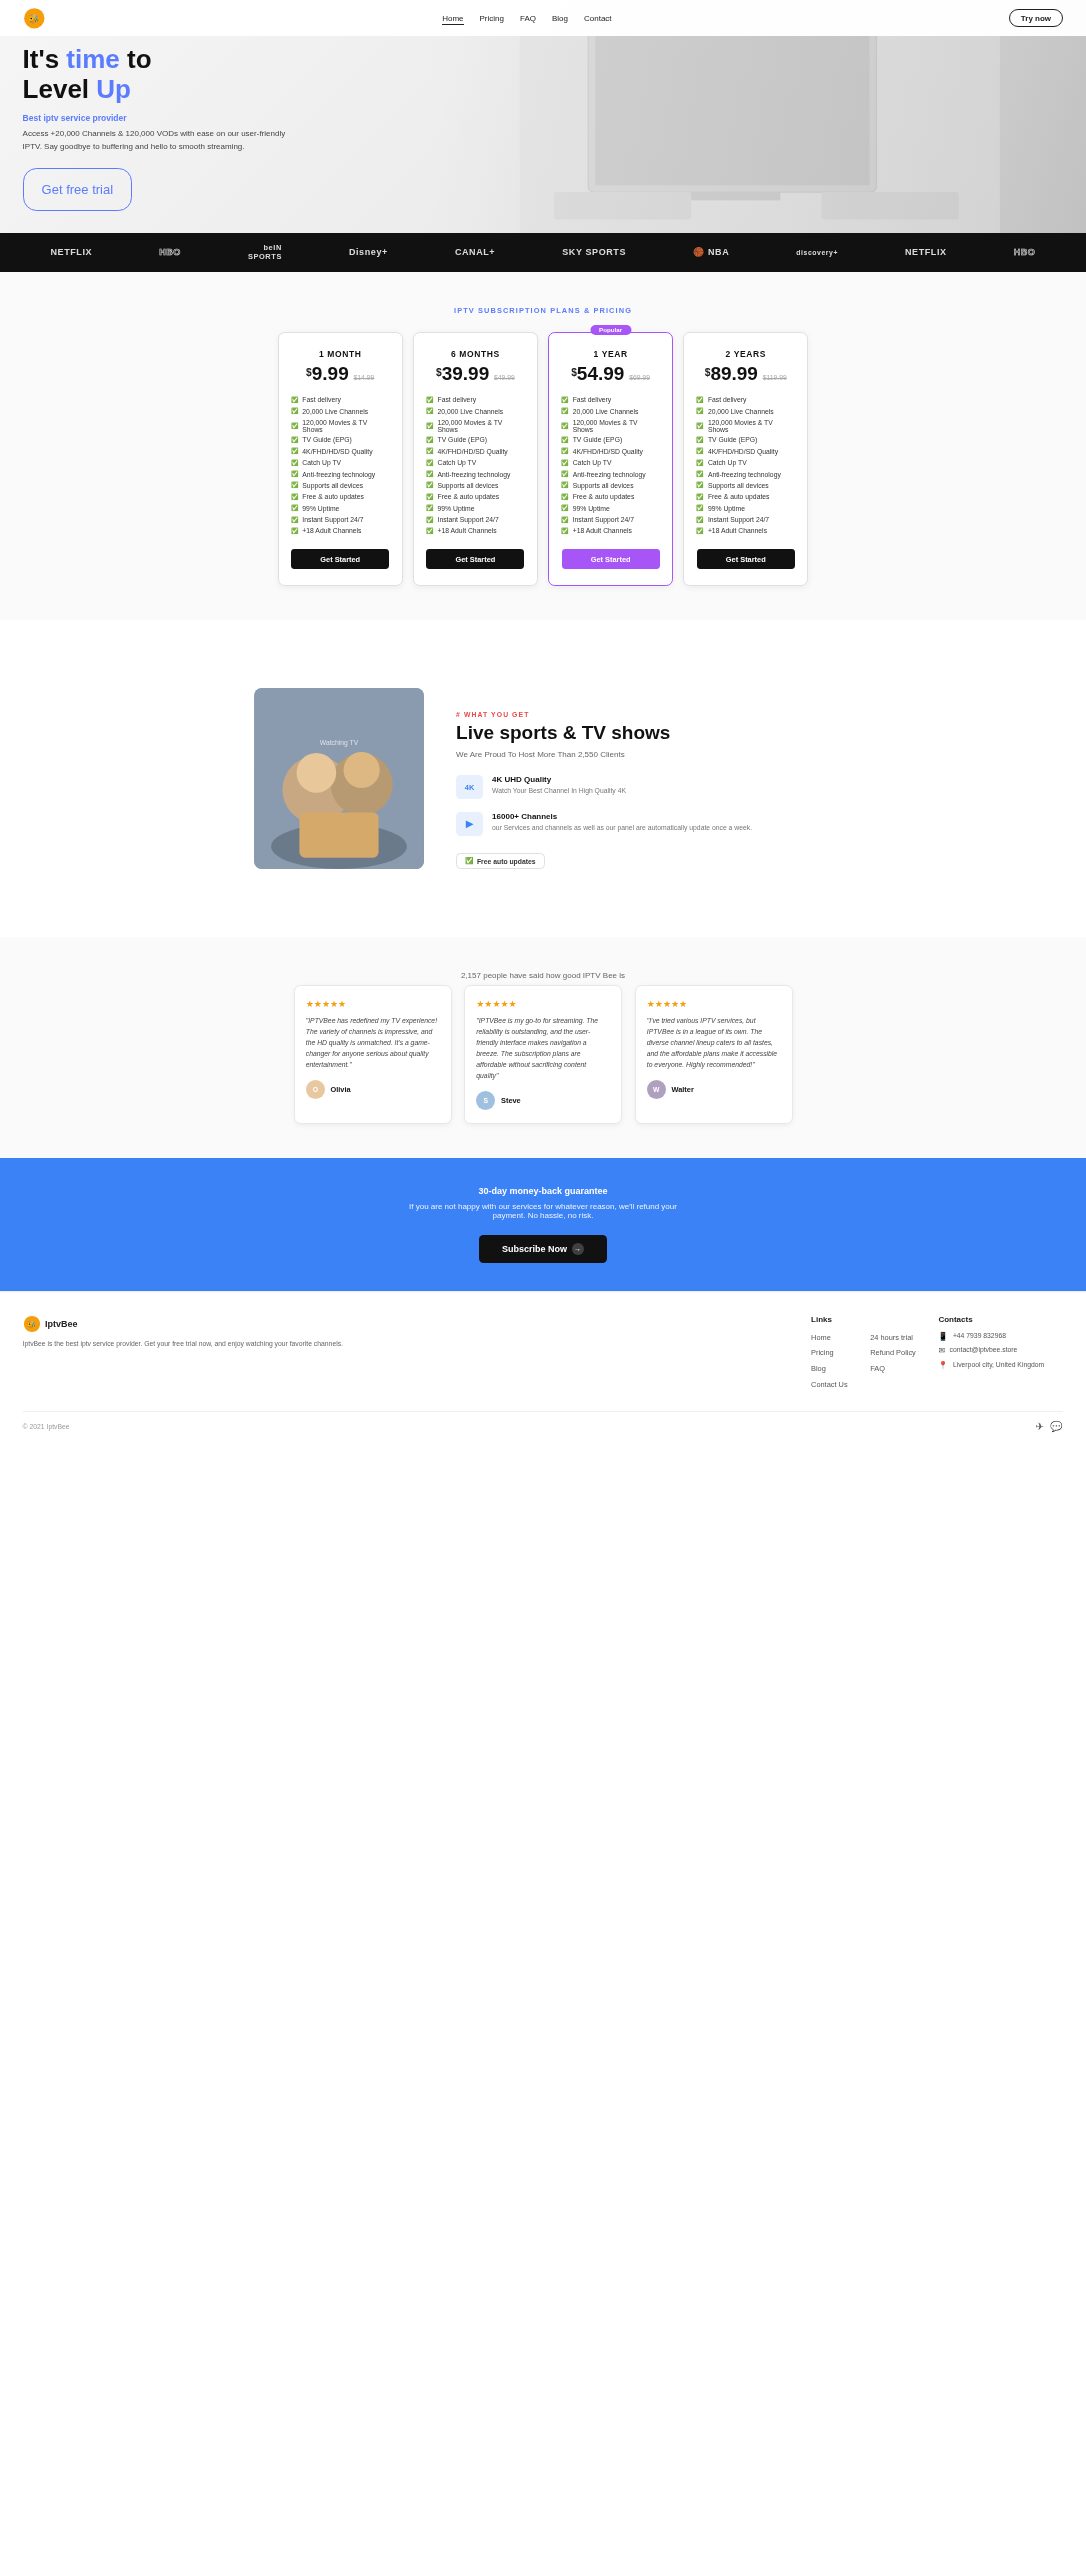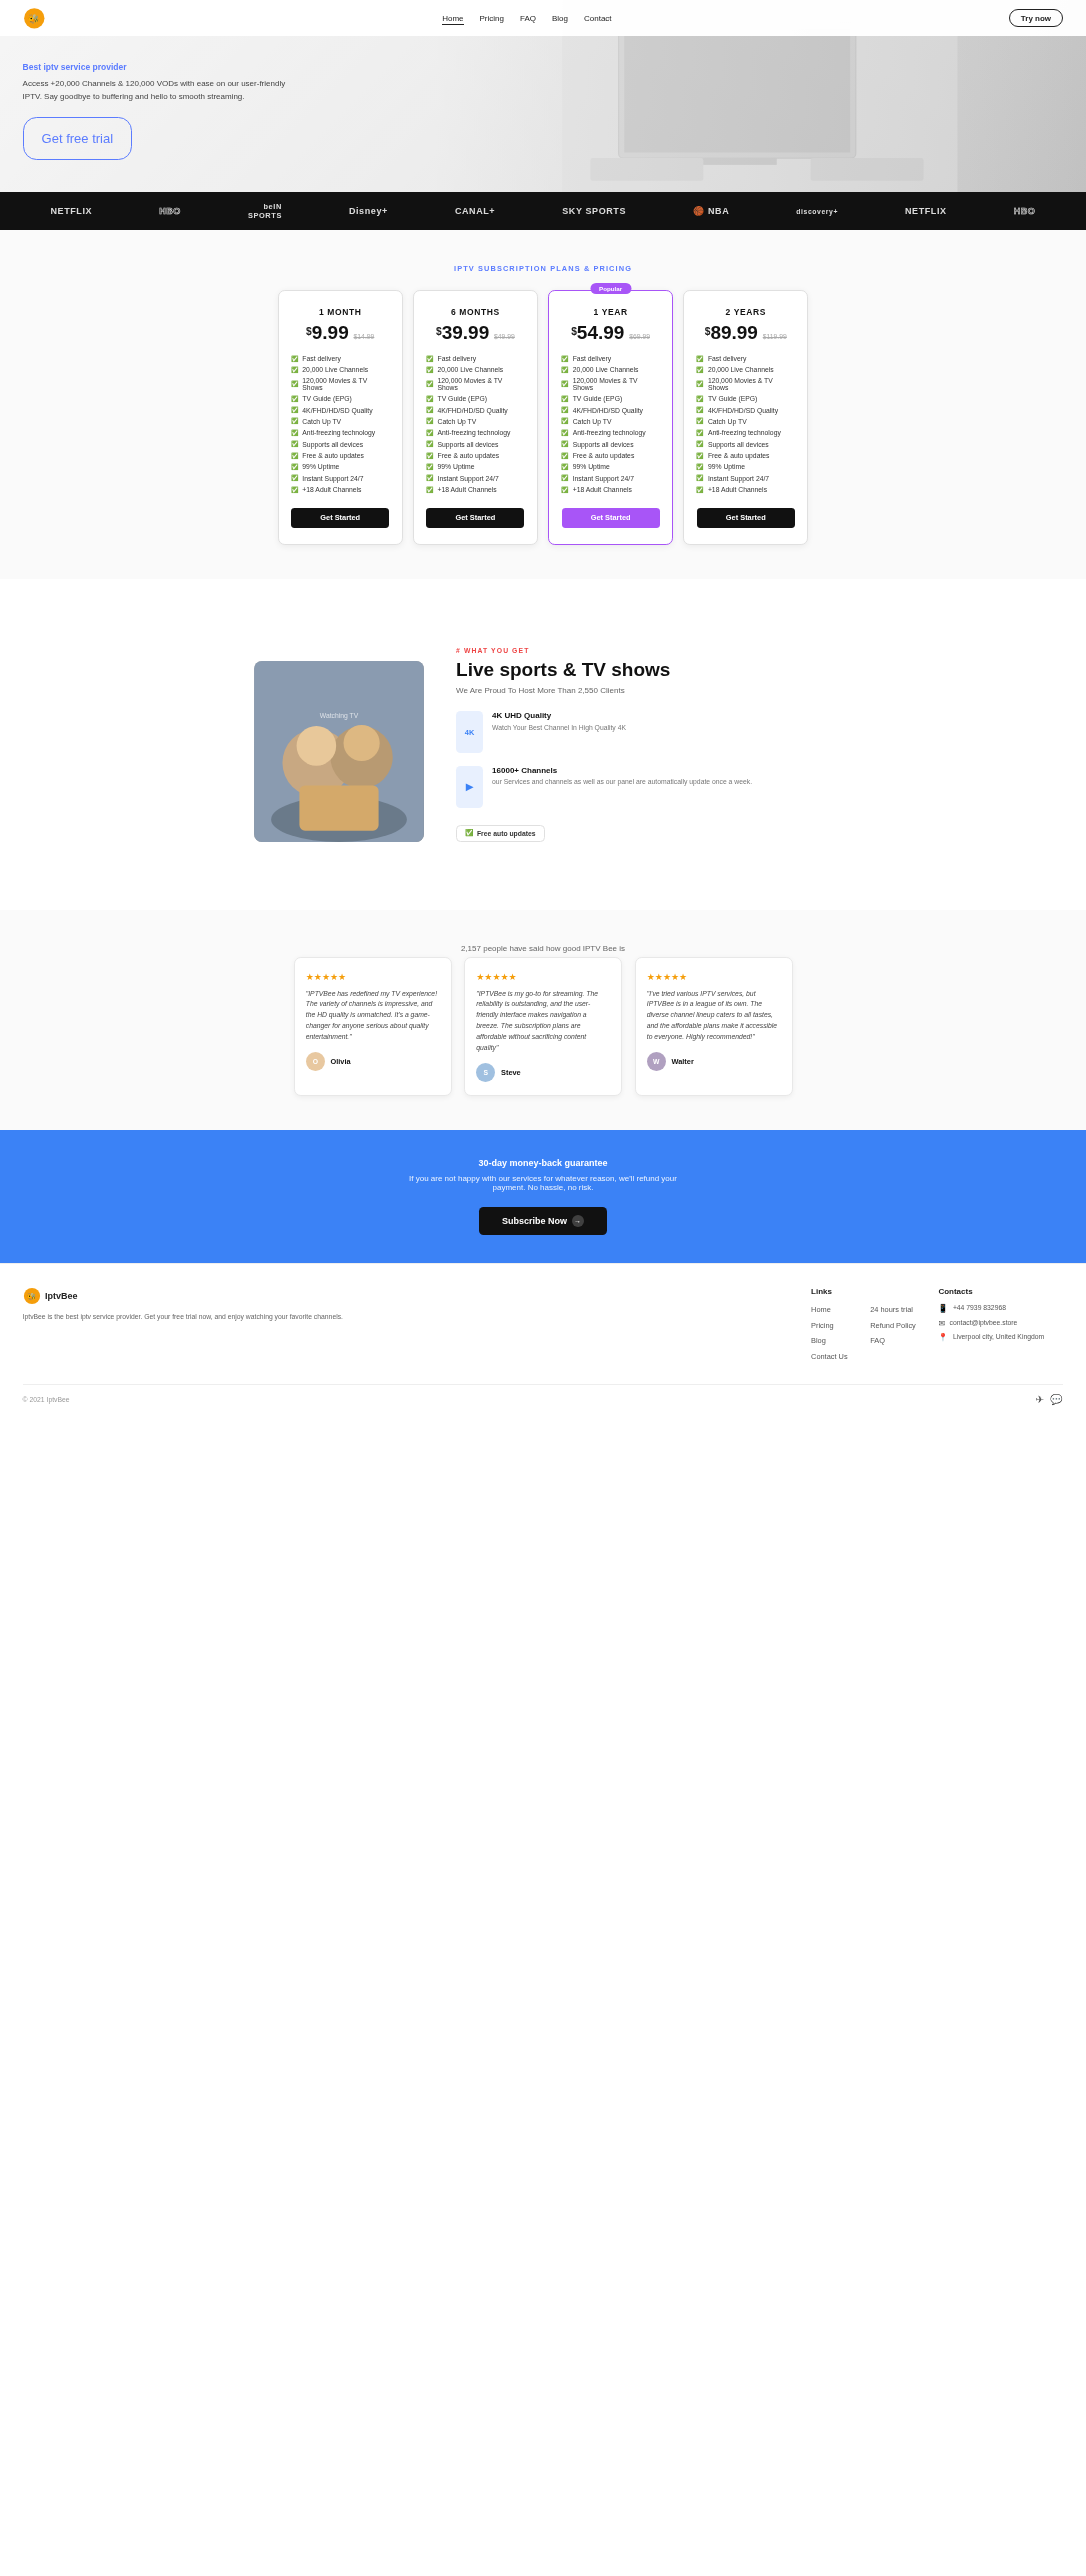--- a/index.html
+++ b/index.html
@@ -82,21 +82,21 @@
       width: 100%; height: 100%;
       background: linear-gradient(135deg, #b0b0b0 0%, #888 100%);
       display: flex; align-items: center; justify-content: center; color: #fff; font-size: 7.4px;
     }
     .features-content { flex: 1; }
     .features-tag { color: #e44; font-size: 6.8px; font-weight: 700; letter-spacing: 1.1px; margin-bottom: 4.5px; }
     .features-title { font-size: 19px; font-weight: 800; color: #111; margin-bottom: 5.7px; }
     .features-subtitle { font-size: 8px; color: #666; margin-bottom: 16px; }
     .feature-item { display: flex; align-items: flex-start; gap: 9px; margin-bottom: 12.5px; }
     .feature-icon {
-      width: 27px; height: 42px; background: #f0f4ff; border-radius: 4.5px;
+      width: 27px; height: 24px; background: #f0f4ff; border-radius: 4.5px;
       display: flex; align-items: center; justify-content: center; font-size: 11.3px; flex-shrink: 0;
     }
     .feature-text h4 { font-size: 8px; font-weight: 700; color: #111; margin-bottom: 2.3px; }
     .feature-text p { font-size: 6.8px; color: #777; line-height: 1.5; }
 
     
     .free-updates-badge {
       display: inline-flex; align-items: center; gap: 3.4px;
       background: #fff; border: 0.8px solid #e0e0e0; border-radius: 4.5px; padding: 3.4px 8px;
       font-size: 6.8px; font-weight: 600; margin-top: 4.5px; color: #333;
@@ -180,20 +180,24 @@
     <svg style="position:absolute;right:0;top:0;width:60%;height:100%;opacity:0.5" viewBox="0 0 700 340" xmlns="http://www.w3.org/2000/svg">
       <rect width="700" height="340" fill="#e0e0e0"></rect>
       <rect x="100" y="40" width="420" height="240" rx="8" fill="#ccc" stroke="#bbb" stroke-width="2"></rect>
       <rect x="110" y="50" width="400" height="220" fill="#b8b8b8"></rect>
       <rect x="240" y="280" width="140" height="12" fill="#bbb"></rect>
       <rect x="50" y="280" width="200" height="40" rx="4" fill="#d0d0d0"></rect>
       <rect x="440" y="280" width="200" height="40" rx="4" fill="#d0d0d0"></rect>
     </svg>
   </div>
   <div class="hero-content">
+    <h1 class="hero-title">
+      <span>It's </span><span class="blue">time</span><span> to</span><br>
+      <span>Level </span><span class="blue">Up</span>
+    </h1>
     <p class="hero-subtitle">Best iptv service provider</p>
     <p class="hero-desc">Access +20,000 Channels &amp; 120,000 VODs with ease on our user-friendly IPTV. Say goodbye to buffering and hello to smooth streaming.</p>
     <button class="hero-btn">Get free trial</button>
   </div>
 </section>
 
 <div class="brands">
   <span class="brand-item">NETFLIX</span>
   <span class="brand-item outlined">HBO</span>
   <span class="brand-item" style="font-size:7.4px;">beIN<br>SPORTS</span>

